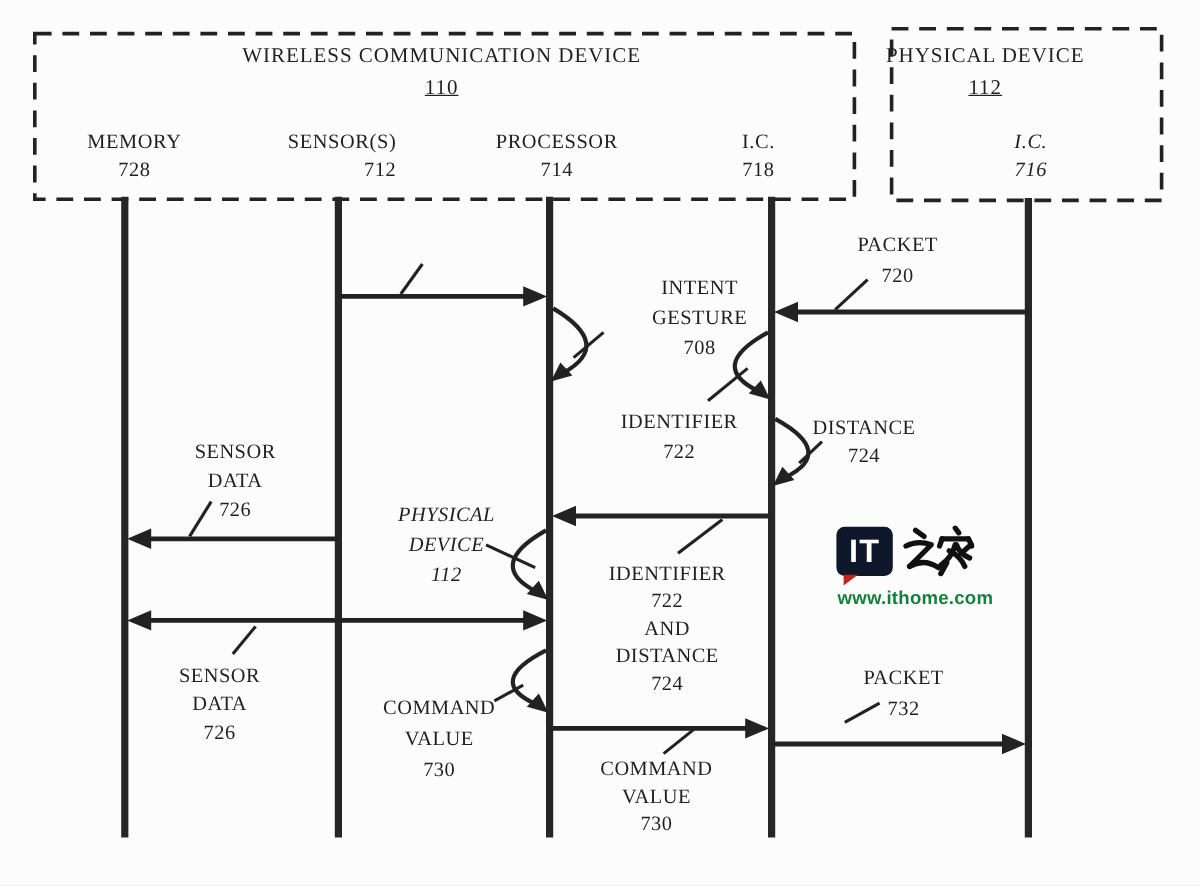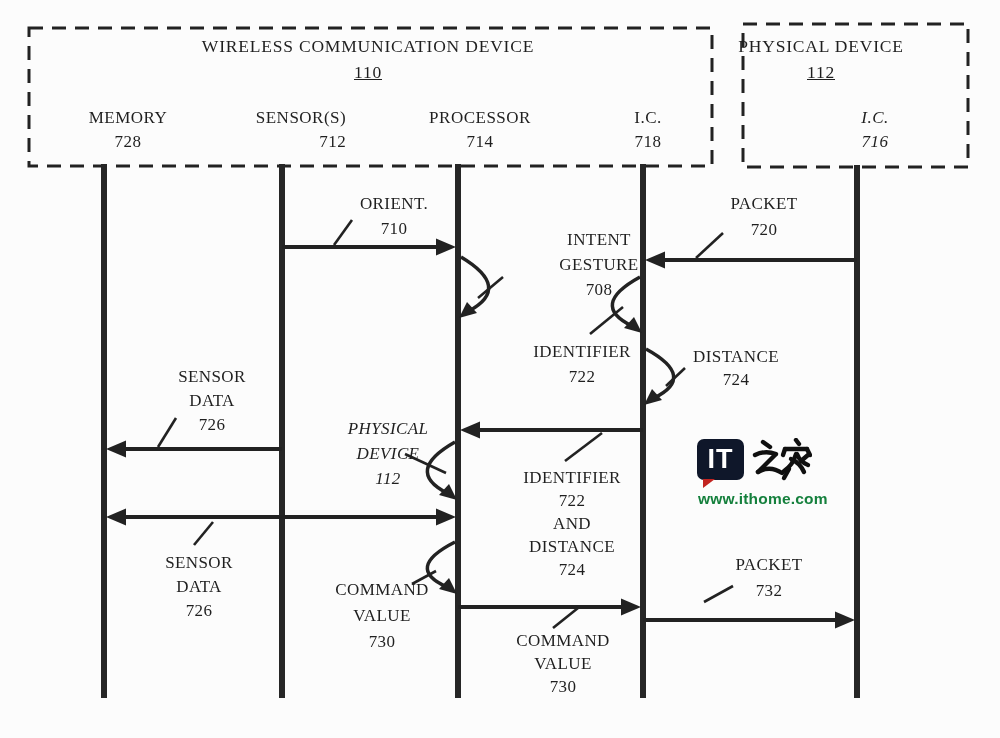--- a/index.html
+++ b/index.html
@@ -1,19 +1,19 @@
 <!DOCTYPE html>
 <html><head>
 <meta charset="utf-8">
 <style>
   html,body{margin:0;padding:0;background:#e8e8e8;}
   .canvas{position:relative;width:1000px;height:738px;background:#fcfcfc;overflow:hidden;
           font-family:"Liberation Serif",serif;color:#1f1f1f;}
   #fig-svg{position:absolute;left:0;top:0;}
-  #labels-layer{position:absolute;left:16px;top:0;width:901px;height:738px;pointer-events:none;}
+  #labels-layer{position:absolute;left:0;top:0;width:901px;height:738px;pointer-events:none;}
   .fig-label{position:absolute;transform:translateX(-50%);text-align:center;
              font-size:17px;letter-spacing:.4px;white-space:nowrap;color:#1f1f1f;}
   .box-title{position:absolute;transform:translateX(-50%);text-align:center;
              font-size:17.5px;letter-spacing:.8px;line-height:26px;white-space:nowrap;}
   .ref-underline{text-decoration:underline;}
   .ll-header{position:absolute;transform:translateX(-50%);text-align:center;
              font-size:17px;letter-spacing:.5px;line-height:24px;white-space:nowrap;}
   .italic{font-style:italic;}
   
   .watermark{position:absolute;left:697px;top:437px;width:122px;height:76px;}
@@ -101,24 +101,20 @@
         <div>714</div>
       </div>
       <div class="ll-header" style="left: 632px; top: 106px;">
         <div>I.C.</div>
         <div>718</div>
       </div>
       <div class="ll-header italic" style="left: 859px; top: 106px;">
         <div>I.C.</div>
         <div>716</div>
       </div>
-      <div class="fig-label" style="left: 378px; top: 191px; line-height: 25px;">
-        <div>ORIENT.</div>
-        <div>710</div>
-      </div>
       <div class="fig-label" style="left: 539px; top: 227px; line-height: 25px; margin-left: 44px;">
         <div>INTENT</div>
         <div>GESTURE</div>
         <div>708</div>
       </div>
       <div class="fig-label" style="left: 748px; top: 191px; line-height: 26px;">
         <div>PACKET</div>
         <div>720</div>
       </div>
       <div class="fig-label" style="left: 566px; top: 339px; line-height: 25px;">

